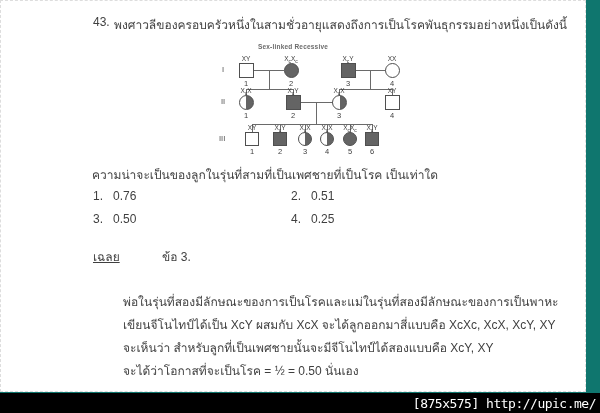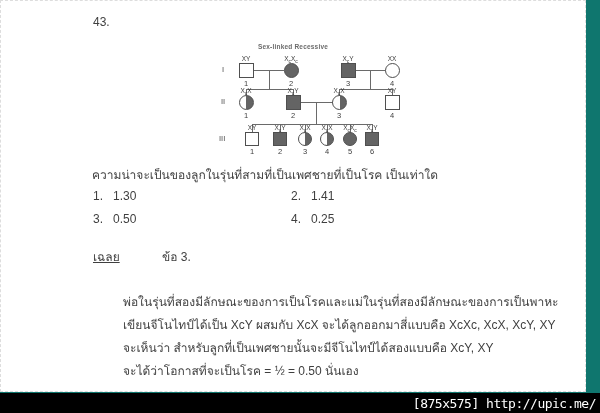--- a/index.html
+++ b/index.html
@@ -36,20 +36,21 @@
   .watermark{position:absolute;right:4px;bottom:2px;color:#fff;font-size:13px;
              font-family:"DejaVu Sans Mono",monospace;letter-spacing:-0.5px;}
 </style>
 </head>
 <body>
 
 <div class="stage">
   <div class="page">
 
     <span class="q-number">43.</span>
+    <span class="q-text">พงศาวลีของครอบครัวหนึ่งในสามชั่วอายุแสดงถึงการเป็นโรคพันธุกรรมอย่างหนึ่งเป็นดังนี้</span>
 
     <div class="pedigree">
       <div class="ped-title">Sex-linked Recessive</div>
 
     <div class="pl" style="left: 253px; top: 69px; width: 30px; height: 1px;"></div>
         <div class="pl" style="left: 355px; top: 69px; width: 30px; height: 1px;"></div>
         <div class="pl" style="left: 268px; top: 69px; width: 1px; height: 20px;"></div>
         <div class="pl" style="left: 369px; top: 69px; width: 1px; height: 20px;"></div>
         <div class="pl" style="left: 245px; top: 88px; width: 48px; height: 1px;"></div>
         <div class="pl" style="left: 338px; top: 88px; width: 54px; height: 1px;"></div>
@@ -109,24 +110,24 @@
         <div class="sym circle full" style="left: 342px; top: 131px; width: 14px; height: 14px;"></div>
         <div class="mnum" style="left: 339px; top: 146px;">5</div>
         <div class="geno" style="left: 349px; top: 122.5px;">X<sub>c</sub>Y</div>
         <div class="sym square full" style="left: 364px; top: 131px; width: 14px; height: 14px;"></div>
         <div class="mnum" style="left: 361px; top: 146px;">6</div>
       </div>
 
     <div class="txt subq">ความน่าจะเป็นของลูกในรุ่นที่สามที่เป็นเพศชายที่เป็นโรค เป็นเท่าใด</div>
 
     <div class="choice" style="left:92px;top:188px">
-      <span class="cnum">1.</span><span>1.30</span>
+      <span class="cnum">1.</span><span>0.76</span>
     </div>
     <div class="choice" style="left:290px;top:188px">
-      <span class="cnum">2.</span><span>1.41</span>
+      <span class="cnum">2.</span><span>0.51</span>
     </div>
     <div class="choice" style="left:92px;top:211px">
       <span class="cnum">3.</span><span>0.50</span>
     </div>
     <div class="choice" style="left:290px;top:211px">
       <span class="cnum">4.</span><span>0.25</span>
     </div>
 
     <div class="answer-label">เฉลย</div>
     <div class="answer-heading">ข้อ 3.</div>

